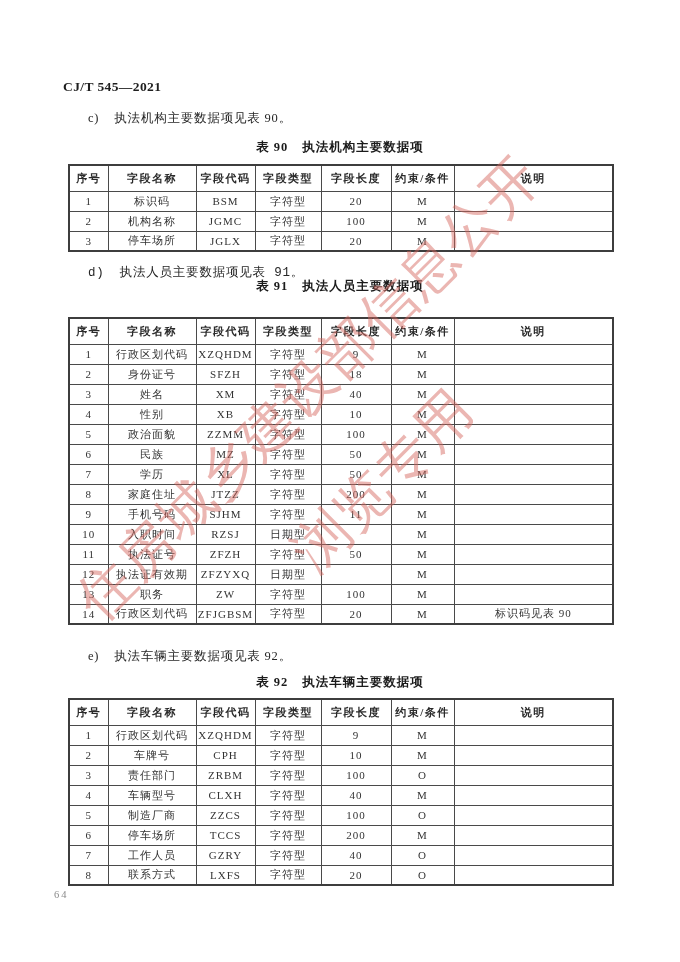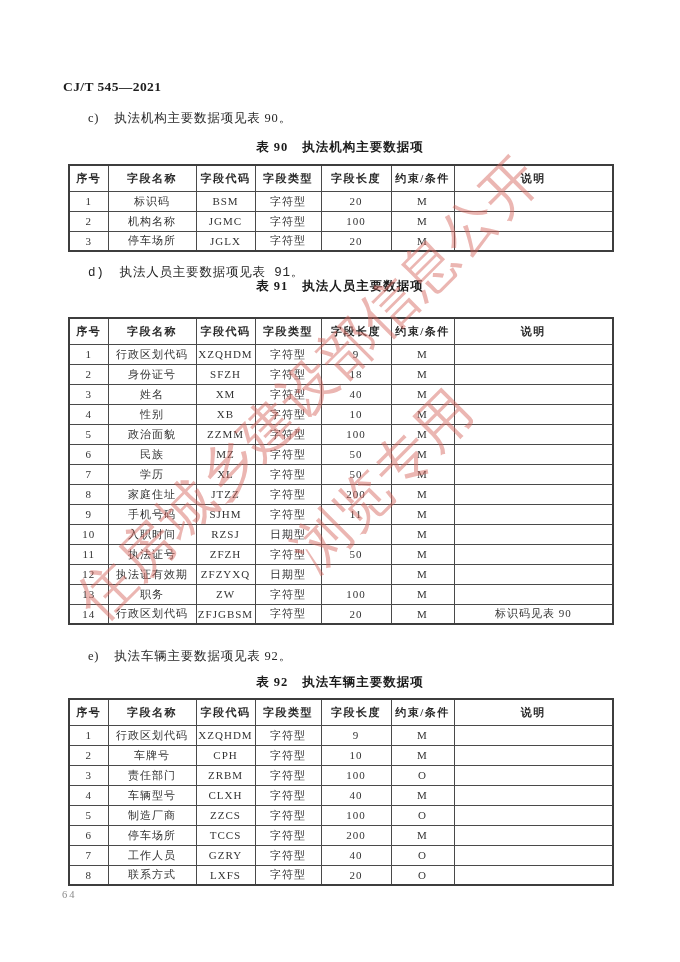--- a/index.html
+++ b/index.html
@@ -83,21 +83,21 @@
 
   #para-c { top: 110px; }
   #caption-90 { top: 139px; }
   #para-d { top: 264px; font-family: Liberation Mono, monospace; }
   #caption-91 { top: 278px; }
   #para-e { top: 648px; text-align: center; }
   #caption-92 { top: 674px; }
 
   .page-number {
     position: absolute;
-    left: 62px;
+    left: 54px;
     top: 889px;
     font-size: 10.5px;
     color: #8a8a8a;
     letter-spacing: 2px;
   }
 
   .watermark {
     position: absolute;
     transform: rotate(-45deg);
     transform-origin: center center;

